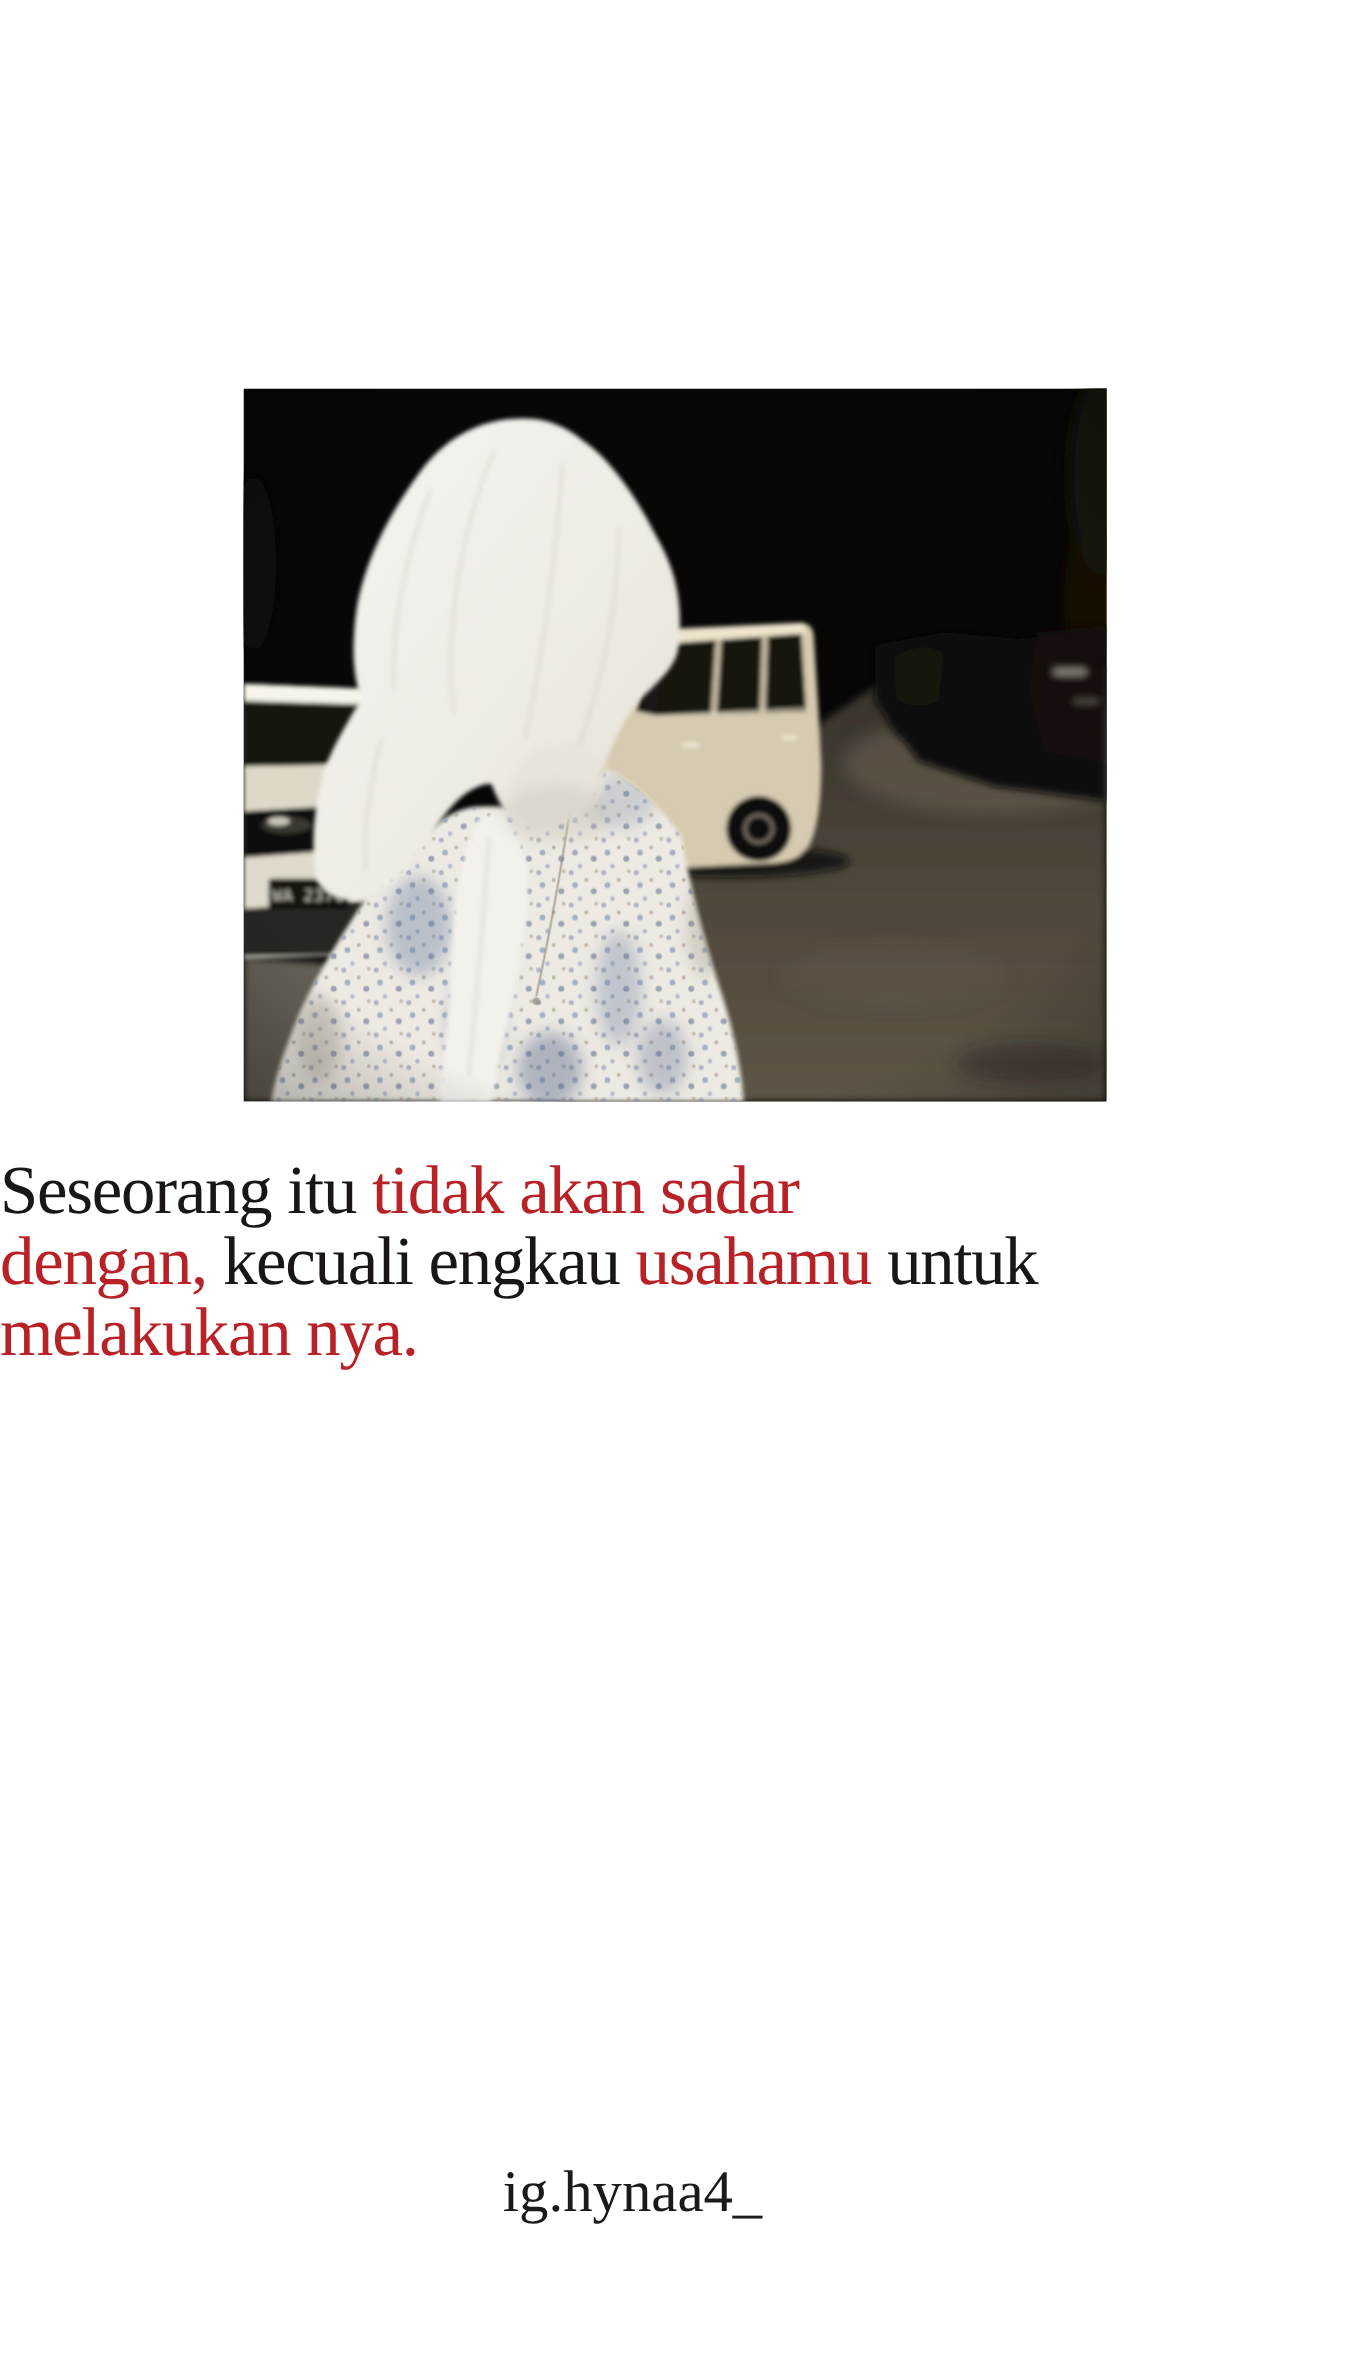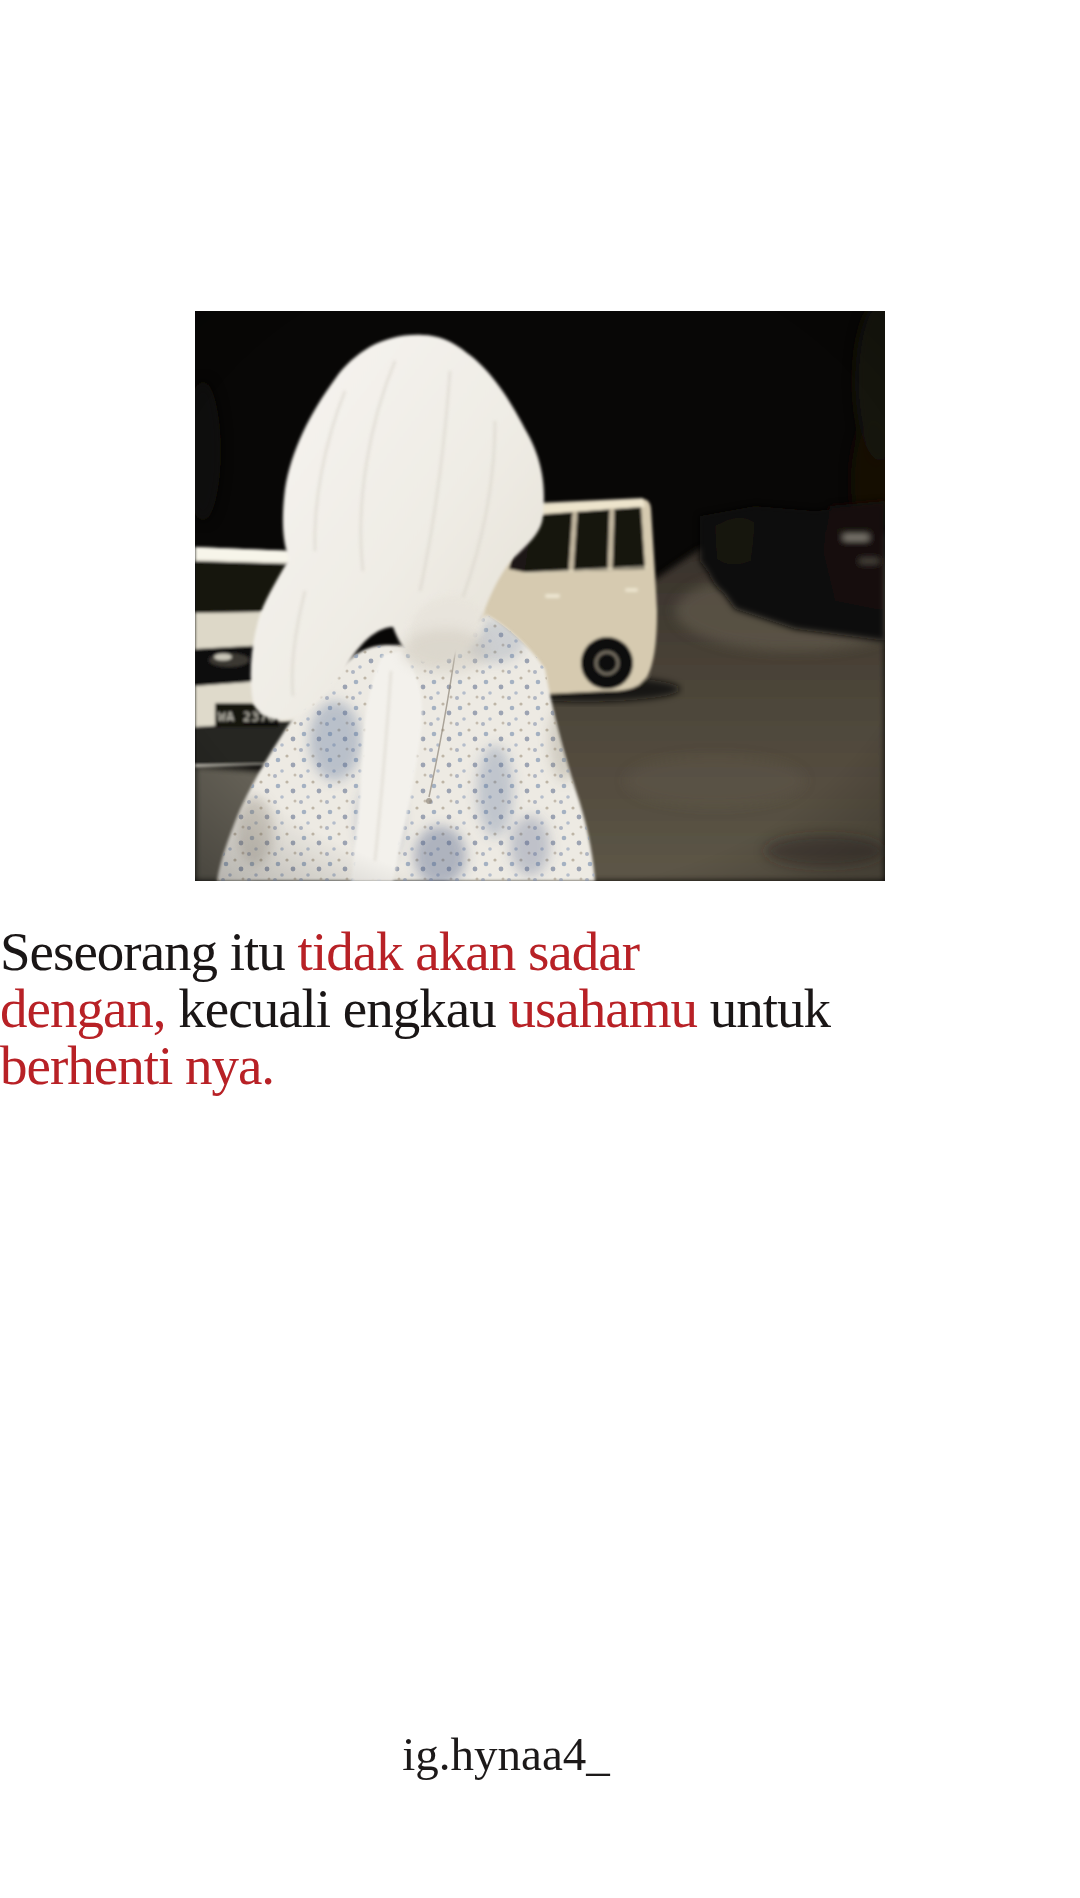--- a/index.html
+++ b/index.html
@@ -175,18 +175,18 @@
       <ellipse cx="250" cy="340" rx="44" ry="22" fill="#c9c3b6" opacity="0.4" filter="url(#b6)"></ellipse>
     </g>
 
     <rect x="0" y="0" width="690" height="570" fill="url(#vignette)"></rect>
   </svg>
 </div>
 
 <div class="quote-block">
     <div class="quote-line"><span style="color: rgb(26, 22, 22);">Seseorang itu </span><span style="color: rgb(184, 33, 38);">tidak akan sadar</span></div>
     <div class="quote-line"><span style="color: rgb(184, 33, 38);">dengan,</span><span style="color: rgb(26, 22, 22);"> kecuali engkau </span><span style="color: rgb(184, 33, 38);">usahamu</span><span style="color: rgb(26, 22, 22);"> untuk</span></div>
-    <div class="quote-line"><span style="color: rgb(184, 33, 38);">berhenti nya.</span></div>
+    <div class="quote-line"><span style="color: rgb(184, 33, 38);">melakukan nya.</span></div>
   </div>
 
 <div class="watermark">
   <span>ig.hynaa4_</span>
 </div>
 
 </body></html>

